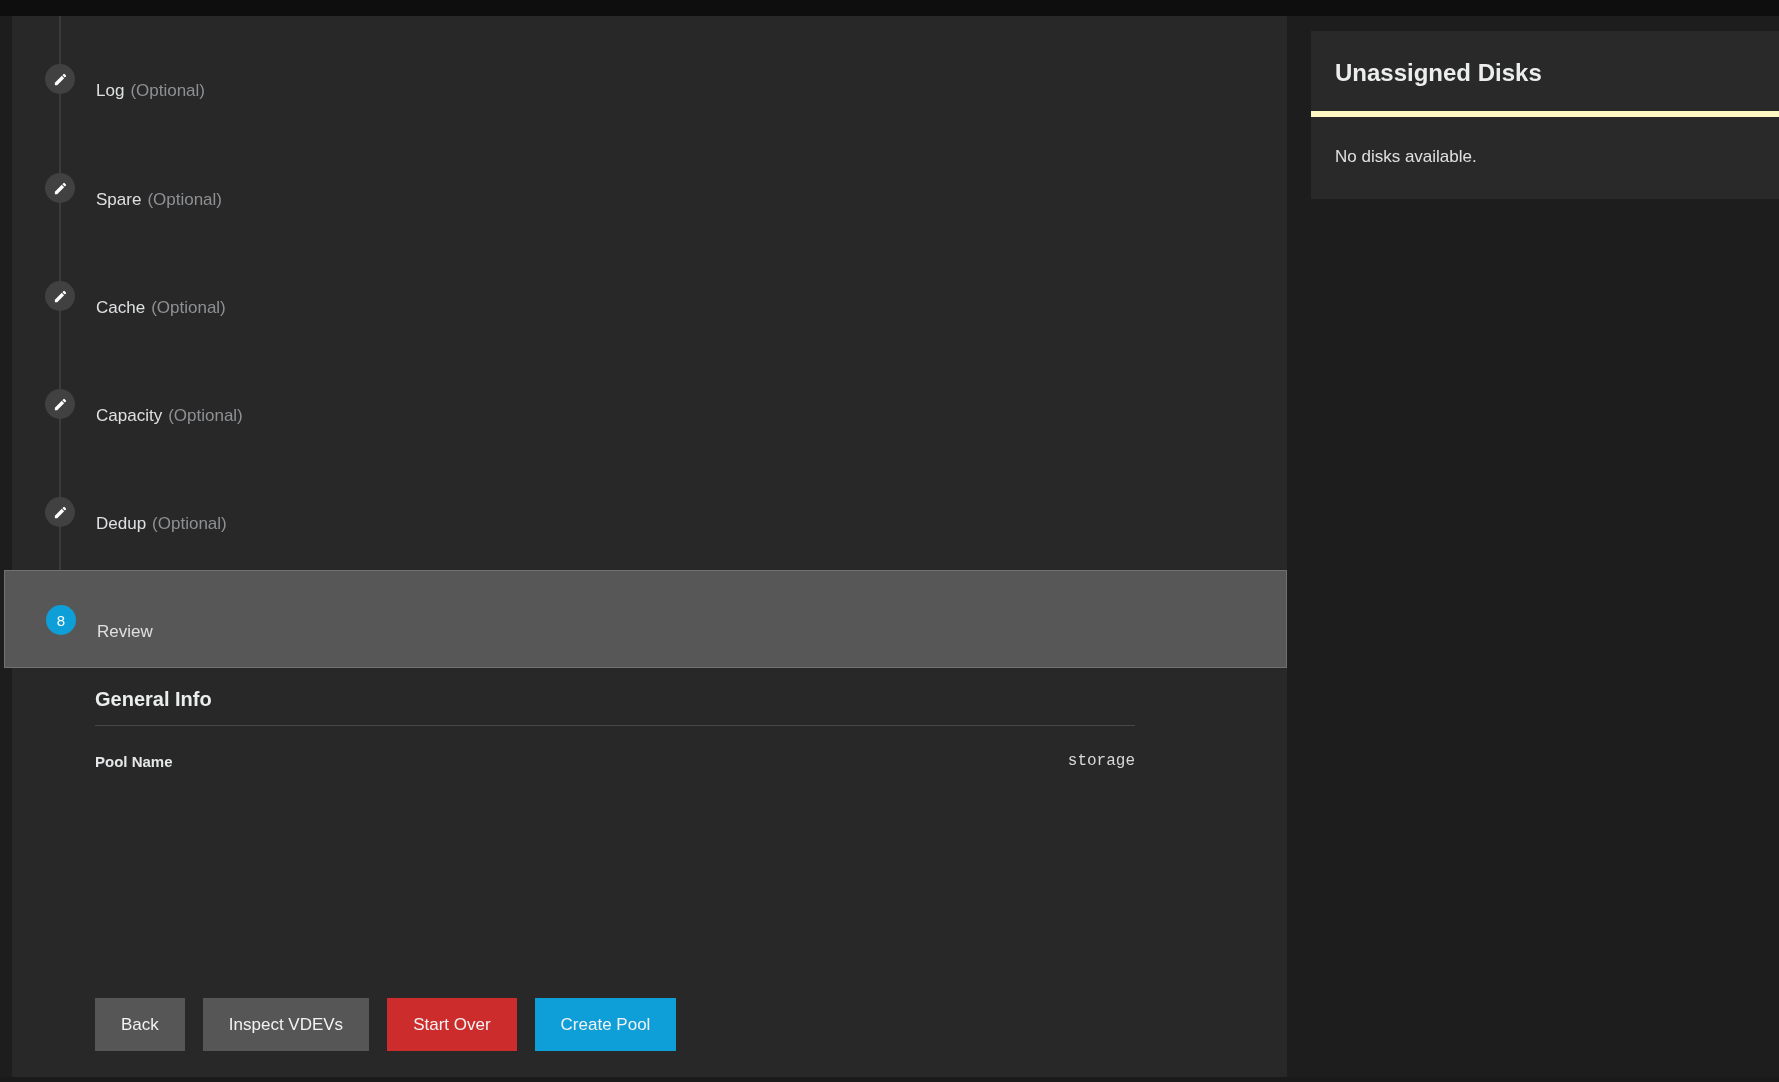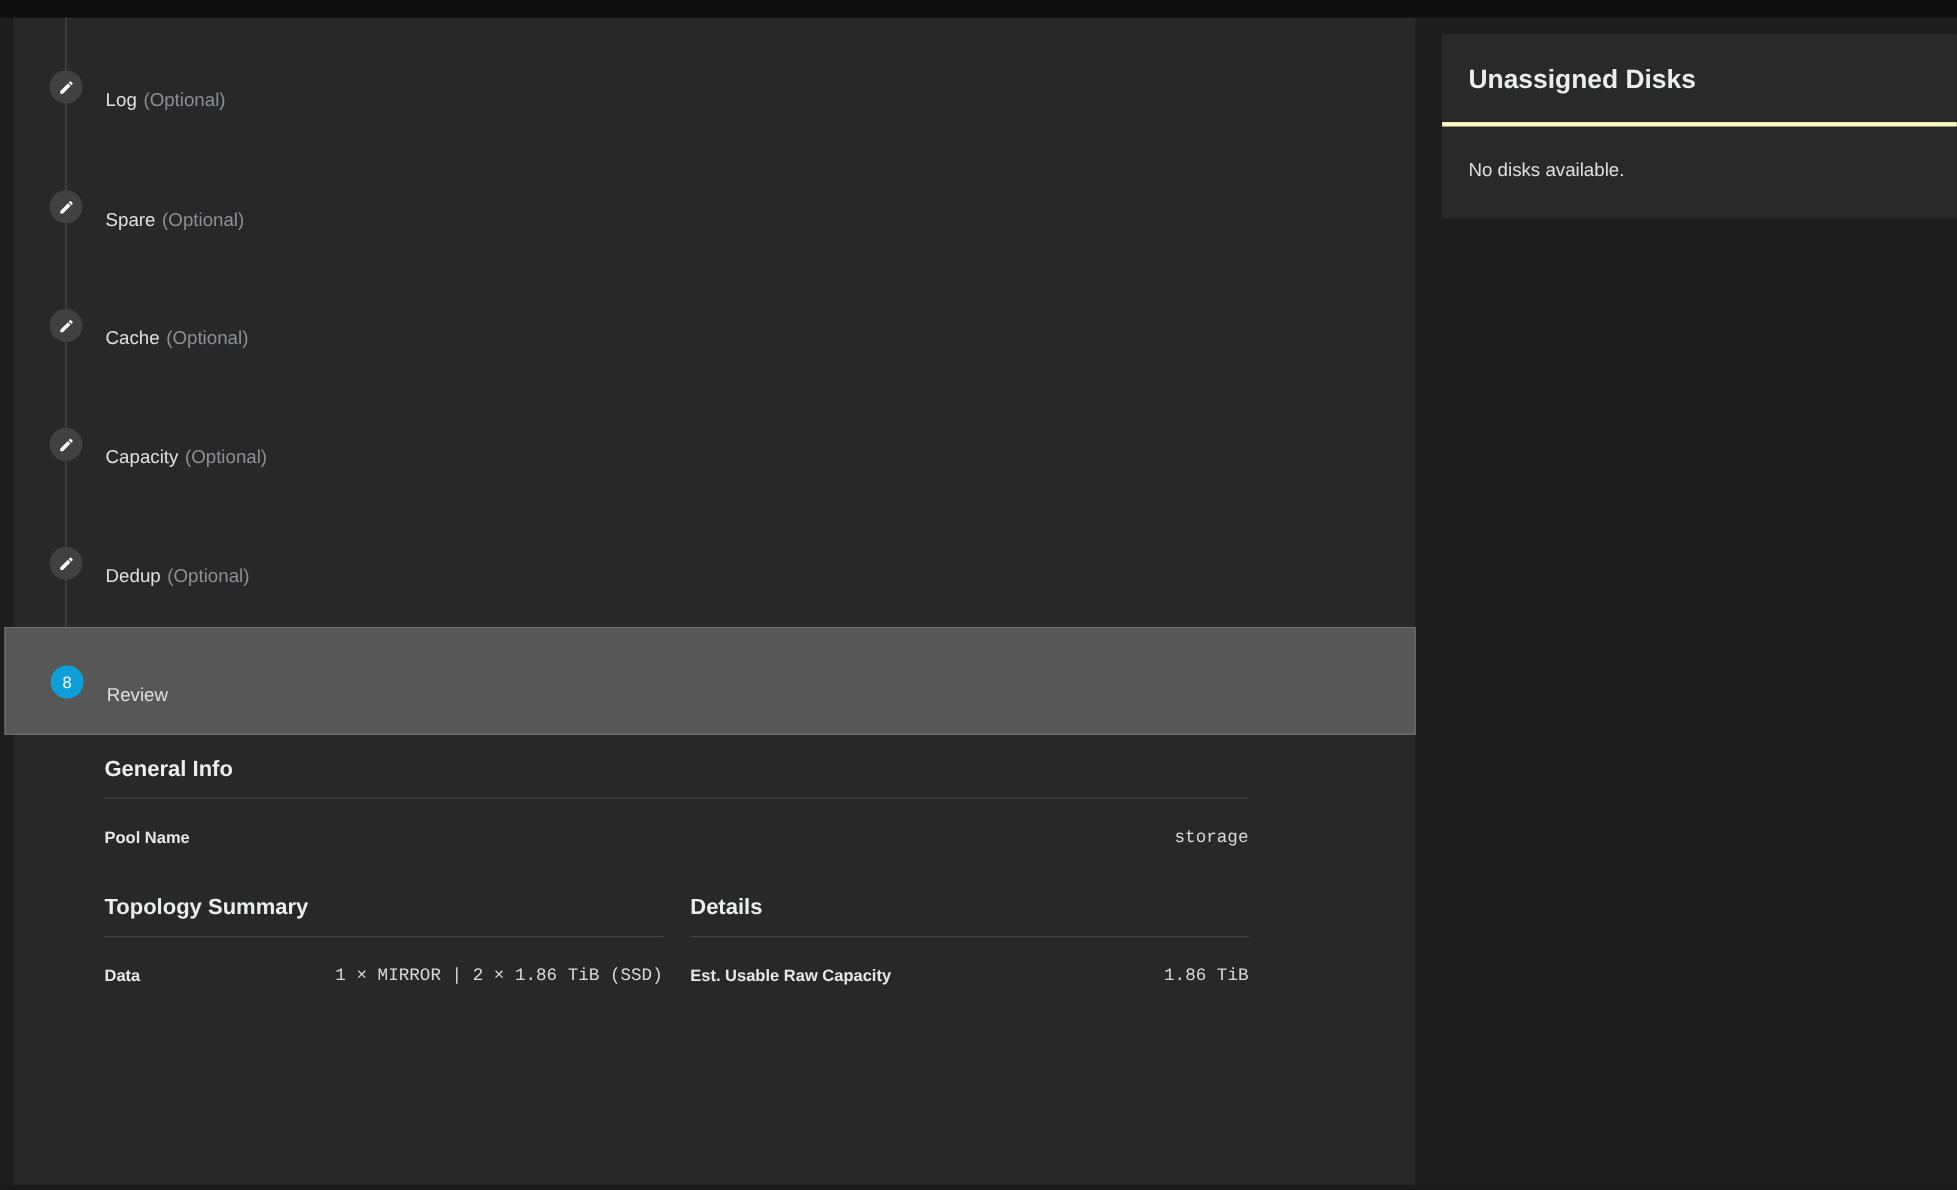--- a/index.html
+++ b/index.html
@@ -37,21 +37,21 @@
 
   .actions { position:absolute; left:83px; top:982px; display:flex; gap:18px; z-index:1; }
   .btn { height:53px; padding:0 26px; border:none; font-family:"Liberation Sans", sans-serif;
          font-size:17px; font-weight:500; color:#f2f2f2; cursor:pointer; border-radius:0; }
   .btn.gray { background:#565656; }
   .btn.red  { background:#cd2c2c; }
   .btn.blue { background:#0f9fd8; }
 
   .disks-card { position:absolute; left:1311px; top:31px; width:468px; height:168px;
                 background:#292929; }
-  .disks-header { padding:26px 24px 22px 24px; border-bottom:4px solid #fef9c3; }
+  .disks-header { padding:26px 24px 22px 24px; border-bottom:6px solid #fef9c3; }
   .disks-title { font-size:24px; font-weight:bold; color:#eceded; line-height:32px; }
   .disks-body { padding:30px 24px; font-size:17px; color:#e0e0e0; }
 
   .bottom-strip { position:absolute; left:0; bottom:0; width:100%; height:5px;
                   background:#1a1a1a; z-index:3; }
 </style>
 </head>
 <body>
 
 <div class="page">
@@ -114,38 +114,28 @@
       </div>
     </div>
 
     <div class="review-content">
       <h2 class="section">General Info</h2>
       <div class="kv-row">
         <span class="kv-label">Pool Name</span>
         <span class="kv-value">storage</span>
       </div>
 
-      <div class="two-col">
-        <div>
-          <h2 class="section">Topology Summary</h2>
-          <div class="kv-row">
-            <span class="kv-label">Data</span>
-            <span class="kv-value">1 × MIRROR | 2 × 1.86 TiB (SSD)</span>
-          </div>
-        </div>
-        <div>
-          <h2 class="section">Details</h2>
-          <div class="kv-row">
-            <span class="kv-label">Est. Usable Raw Capacity</span>
-            <span class="kv-value">1.86 TiB</span>
-          </div>
-        </div>
-      </div>
     </div>
 
+    <div class="actions">
+      <button class="btn gray">Back</button>
+      <button class="btn gray">Inspect VDEVs</button>
+      <button class="btn red">Start Over</button>
+      <button class="btn blue">Create Pool</button>
+    </div>
   </div>
 
   <div class="disks-card">
     <div class="disks-header">
       <div class="disks-title">Unassigned Disks</div>
     </div>
     <div class="disks-body">No disks available.</div>
   </div>
 
   <div class="bottom-strip"></div>

